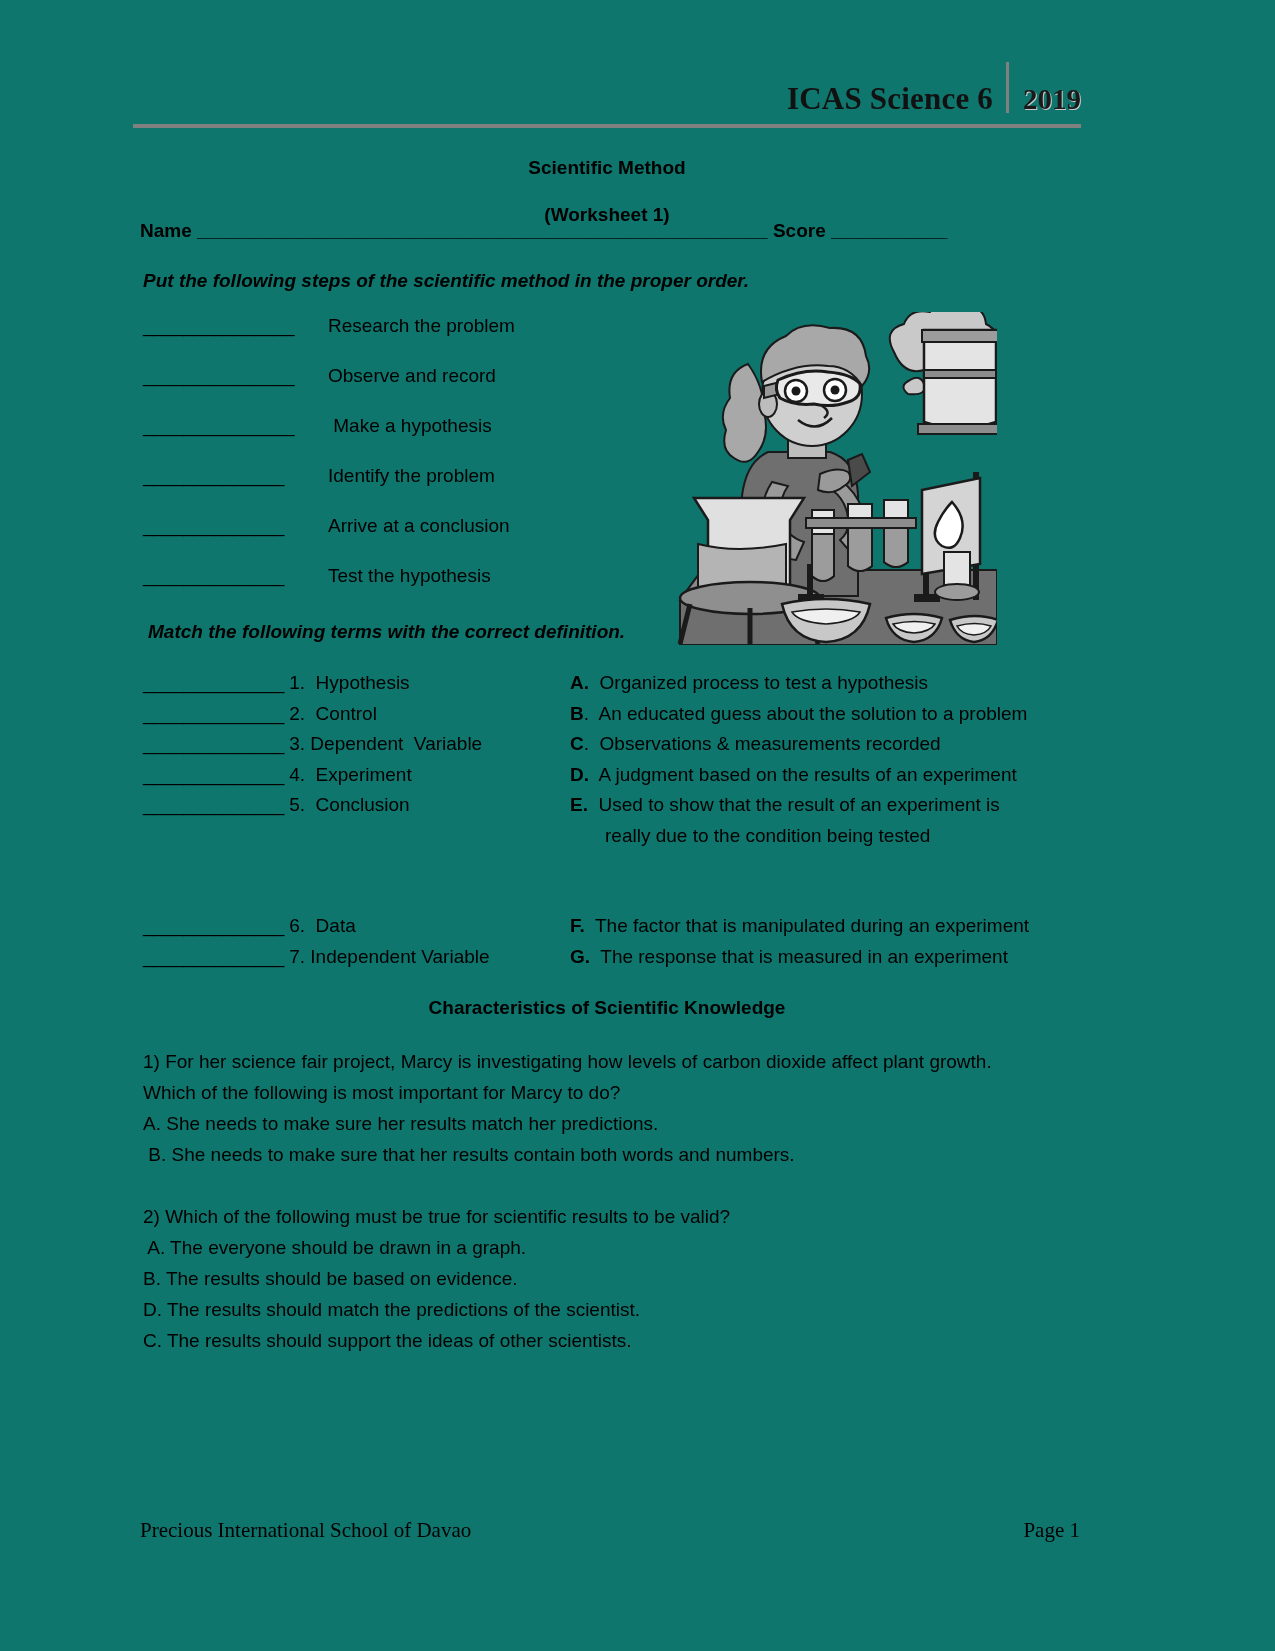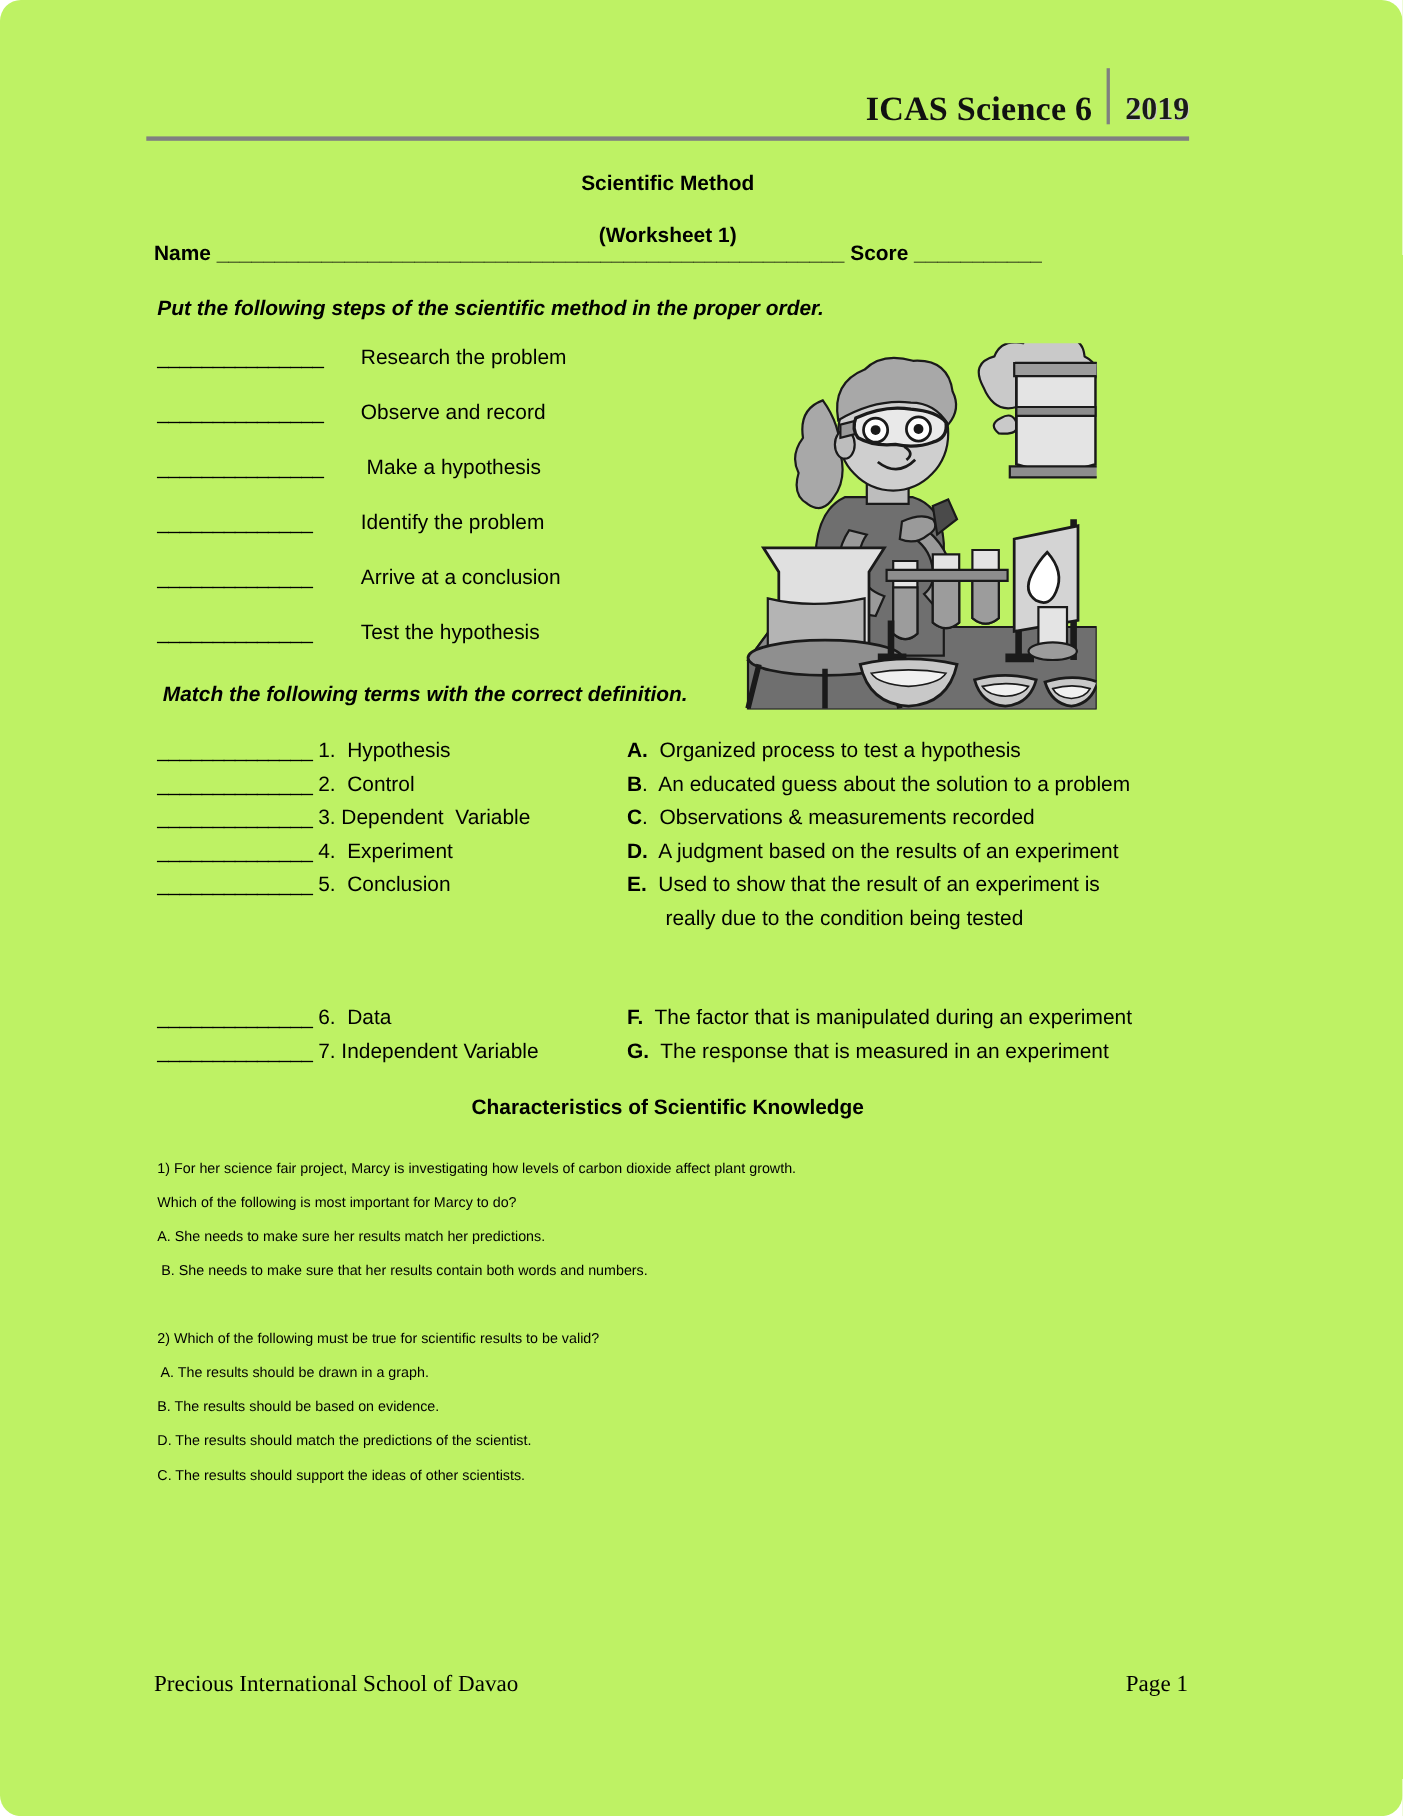--- a/index.html
+++ b/index.html
@@ -8,24 +8,23 @@
     background: #ffffff;
   }
   body {
     font-family: "Liberation Sans", sans-serif;
     color: #000000;
   }
   .page {
     position: relative;
     width: 1275px;
     height: 1651px;
-    background: #bef264;
+    background: #0f766e;
     overflow: hidden;
     box-sizing: border-box;
-    border-radius: 19px;
   }
 
   
   .header {
     position: absolute;
     left: 133px;
     top: 62px;
     width: 948px;
   }
   .header-inner {
@@ -185,21 +184,21 @@
     width: 948px;
     text-align: center;
     font-size: 19px;
     font-weight: bold;
   }
   .questions {
     position: absolute;
     left: 143px;
     top: 1046px;
     width: 940px;
-    font-size: 13px;
+    font-size: 19px;
   }
   .q-line {
     line-height: 31px;
     white-space: pre;
   }
   .q-gap { height: 31px; }
 
   
   .footer {
     position: absolute;
@@ -400,21 +399,21 @@
   <div class="questions">
     <div>
       <div class="q-line">1) For her science fair project, Marcy is investigating how levels of carbon dioxide affect plant growth.</div>
       <div class="q-line">Which of the following is most important for Marcy to do?</div>
       <div class="q-line">A. She needs to make sure her results match her predictions.</div>
       <div class="q-line"> B. She needs to make sure that her results contain both words and numbers.</div>
     </div>
     <div class="q-gap"></div>
     <div>
       <div class="q-line">2) Which of the following must be true for scientific results to be valid?</div>
-      <div class="q-line"> A. The results should be drawn in a graph.</div>
+      <div class="q-line"> A. The everyone should be drawn in a graph.</div>
       <div class="q-line">B. The results should be based on evidence.</div>
       <div class="q-line">D. The results should match the predictions of the scientist.</div>
       <div class="q-line">C. The results should support the ideas of other scientists.</div>
     </div>
   </div>
 
   <div class="footer">
     <span>Precious International School of Davao</span>
     <span>Page 1</span>
   </div>

